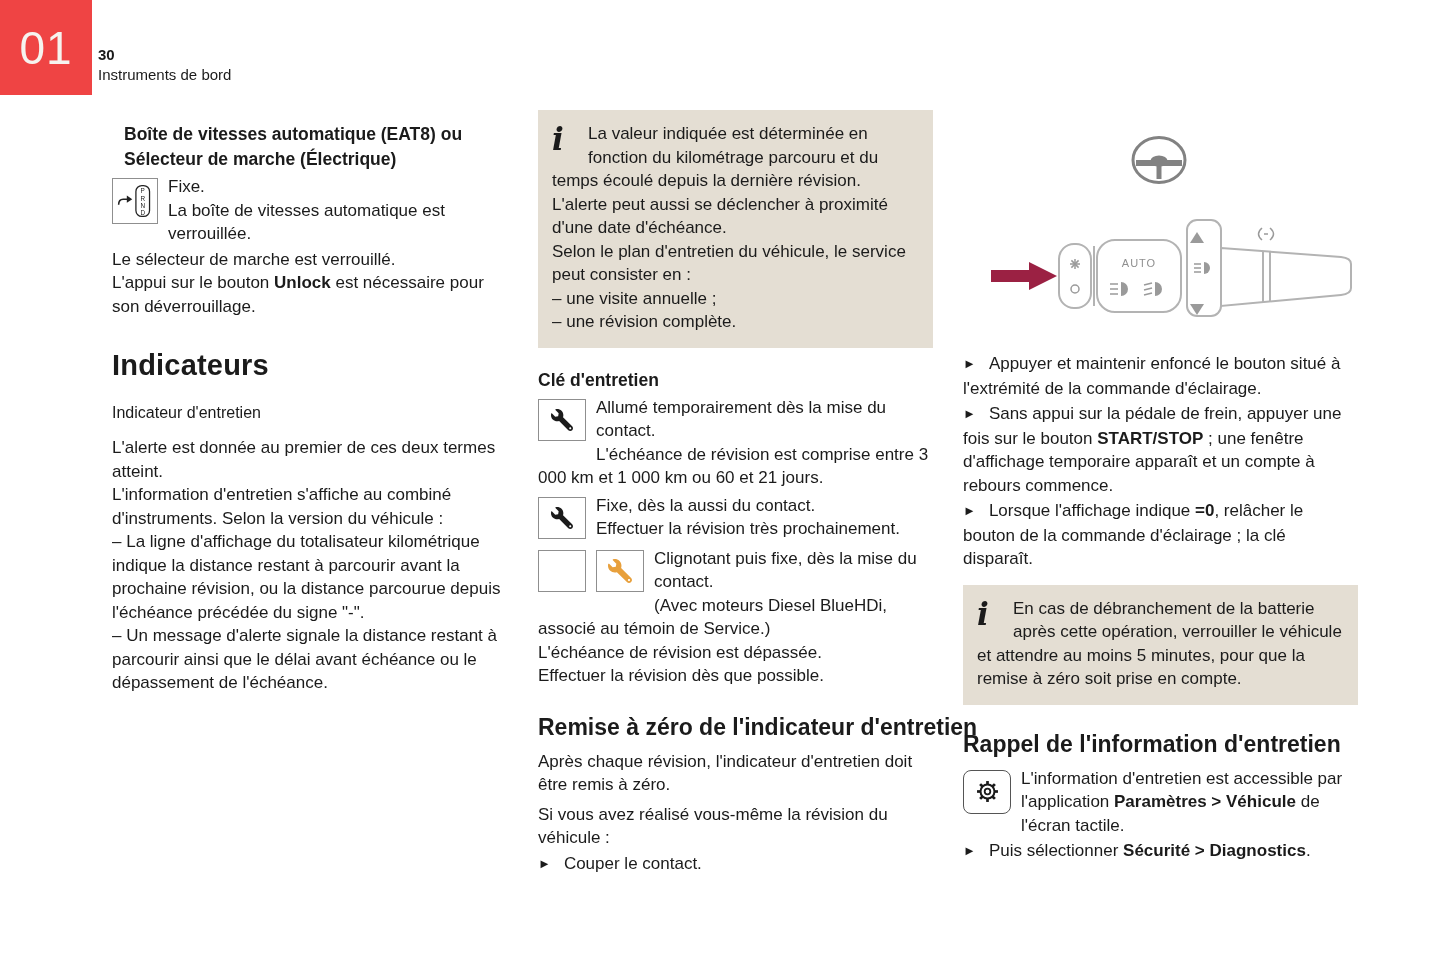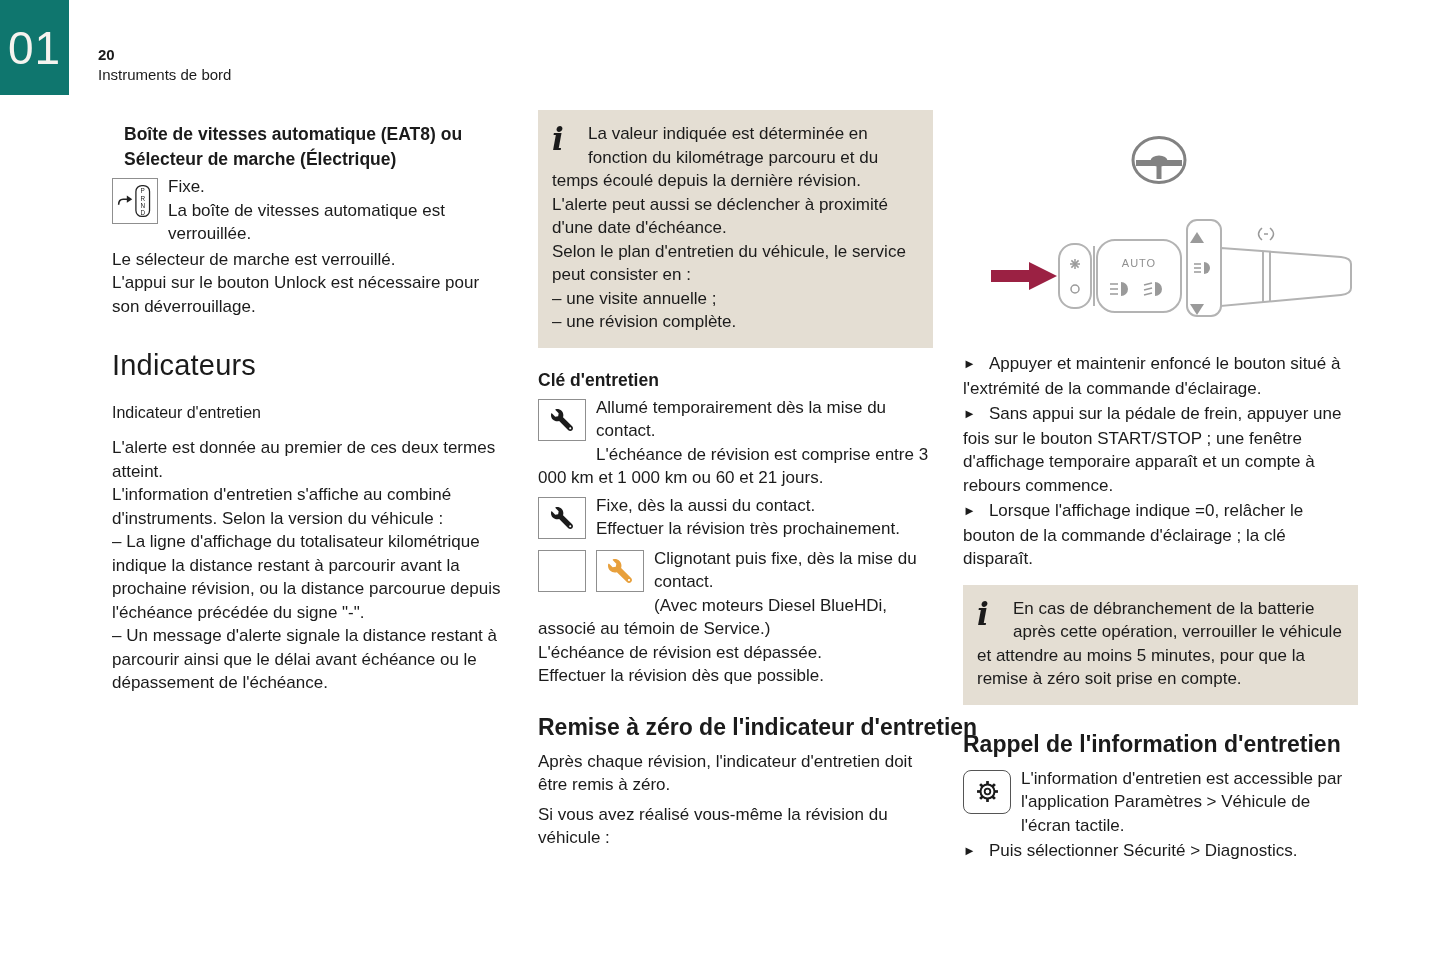--- a/index.html
+++ b/index.html
@@ -3,39 +3,39 @@
 <meta charset="utf-8">
 <style>
   html,body{margin:0;padding:0}
   body{
     width:1445px;height:963px;position:relative;overflow:hidden;
     background:#ffffff;color:#1b1b1b;
     font-family:"Liberation Sans","DejaVu Sans",sans-serif;
   }
   
   .chapter-box{
-    position:absolute;left:0;top:0;width:69px;height:95px;
-    background:#0f766e;color:#f6f3ef;
+    position:absolute;left:0;top:0;width:92px;height:95px;
+    background:#ef4444;color:#f6f3ef;
     display:flex;align-items:center;justify-content:center;
     font-size:46px;font-weight:300;letter-spacing:1px;
   }
   .page-num{position:absolute;left:98px;top:46px;font-size:15px;font-weight:bold}
   .section-title{position:absolute;left:98px;top:66px;font-size:15px}
 
   
   .columns{
     position:absolute;left:112px;top:110px;width:1246px;
     display:grid;grid-template-columns:396px 395px 395px;column-gap:30px;
   }
   .col{min-width:0}
   p{margin:0;font-size:17px;line-height:23.5px}
-  b{font-weight:normal}
+  b{font-weight:bold}
 
   .h-bold{font-size:17.5px;font-weight:bold;line-height:24.5px;margin:12px 12px 2px}
-  .h1{font-size:29px;font-weight:400;line-height:34px;margin:30px 0 16px;letter-spacing:.2px}
+  .h1{font-size:29px;font-weight:700;line-height:34px;margin:30px 0 16px;letter-spacing:.2px}
   .h2{font-size:16px;font-weight:400;line-height:29px;margin:14px 0 9px}
   .h3{font-size:17.5px;font-weight:bold;margin:22px 0 5px}
   .h3-lg{font-size:23px;font-weight:bold;margin:26px 0 9px;white-space:nowrap}
 
   
   .infobox{background:#e4ded3;padding:12px 14px 14px 14px}
   .infobox::after{content:"";display:block;clear:both}
   .info-i{
     float:left;width:36px;height:47px;
     font-family:"DejaVu Serif","Liberation Serif",serif;
@@ -83,21 +83,21 @@
       </g>
       <circle cx="12" cy="12" r="6.2" fill="none" stroke="#1b1b1b" stroke-width="1.8"></circle>
       <circle cx="12" cy="12" r="2.5" fill="none" stroke="#1b1b1b" stroke-width="1.6"></circle>
     </symbol>
   </defs>
 </svg>
 
 <div class="chapter-box">
   <span>01</span>
 </div>
-<div class="page-num">20</div>
+<div class="page-num">30</div>
 <div class="section-title">Instruments de bord</div>
 
 <div class="columns">
 
   <div class="col">
     <h3 class="h-bold">Boîte de vitesses automatique (EAT8) ou Sélecteur de marche (Électrique)</h3>
 
     <div class="flow">
       <span class="icon-box tall">
         <svg viewBox="0 0 44 44" width="40" height="40">
@@ -180,20 +180,21 @@
       </span>
       <p>Clignotant puis fixe, dès la mise du contact.</p>
       <p>(Avec moteurs Diesel BlueHDi, associé au témoin de Service.)</p>
       <p>L'échéance de révision est dépassée.</p>
       <p>Effectuer la révision dès que possible.</p>
     </div>
 
     <h4 class="h3-lg">Remise à zéro de l'indicateur d'entretien</h4>
     <p>Après chaque révision, l'indicateur d'entretien doit être remis à zéro.</p>
     <p class="mt6">Si vous avez réalisé vous-même la révision du véhicule :</p>
+    <p class="arrow-item"><span class="bullet">►</span><span>Couper le contact.</span></p>
   </div>
 
   <div class="col">
 
     <div class="illu">
       <svg viewBox="0 0 396 230" width="396" height="230">
 
         <g transform="translate(196,48)">
           <ellipse rx="26" ry="22.5" fill="none" stroke="#828282" stroke-width="3"></ellipse>
           <line x1="-23" y1="3" x2="23" y2="3" stroke="#828282" stroke-width="6"></line>

